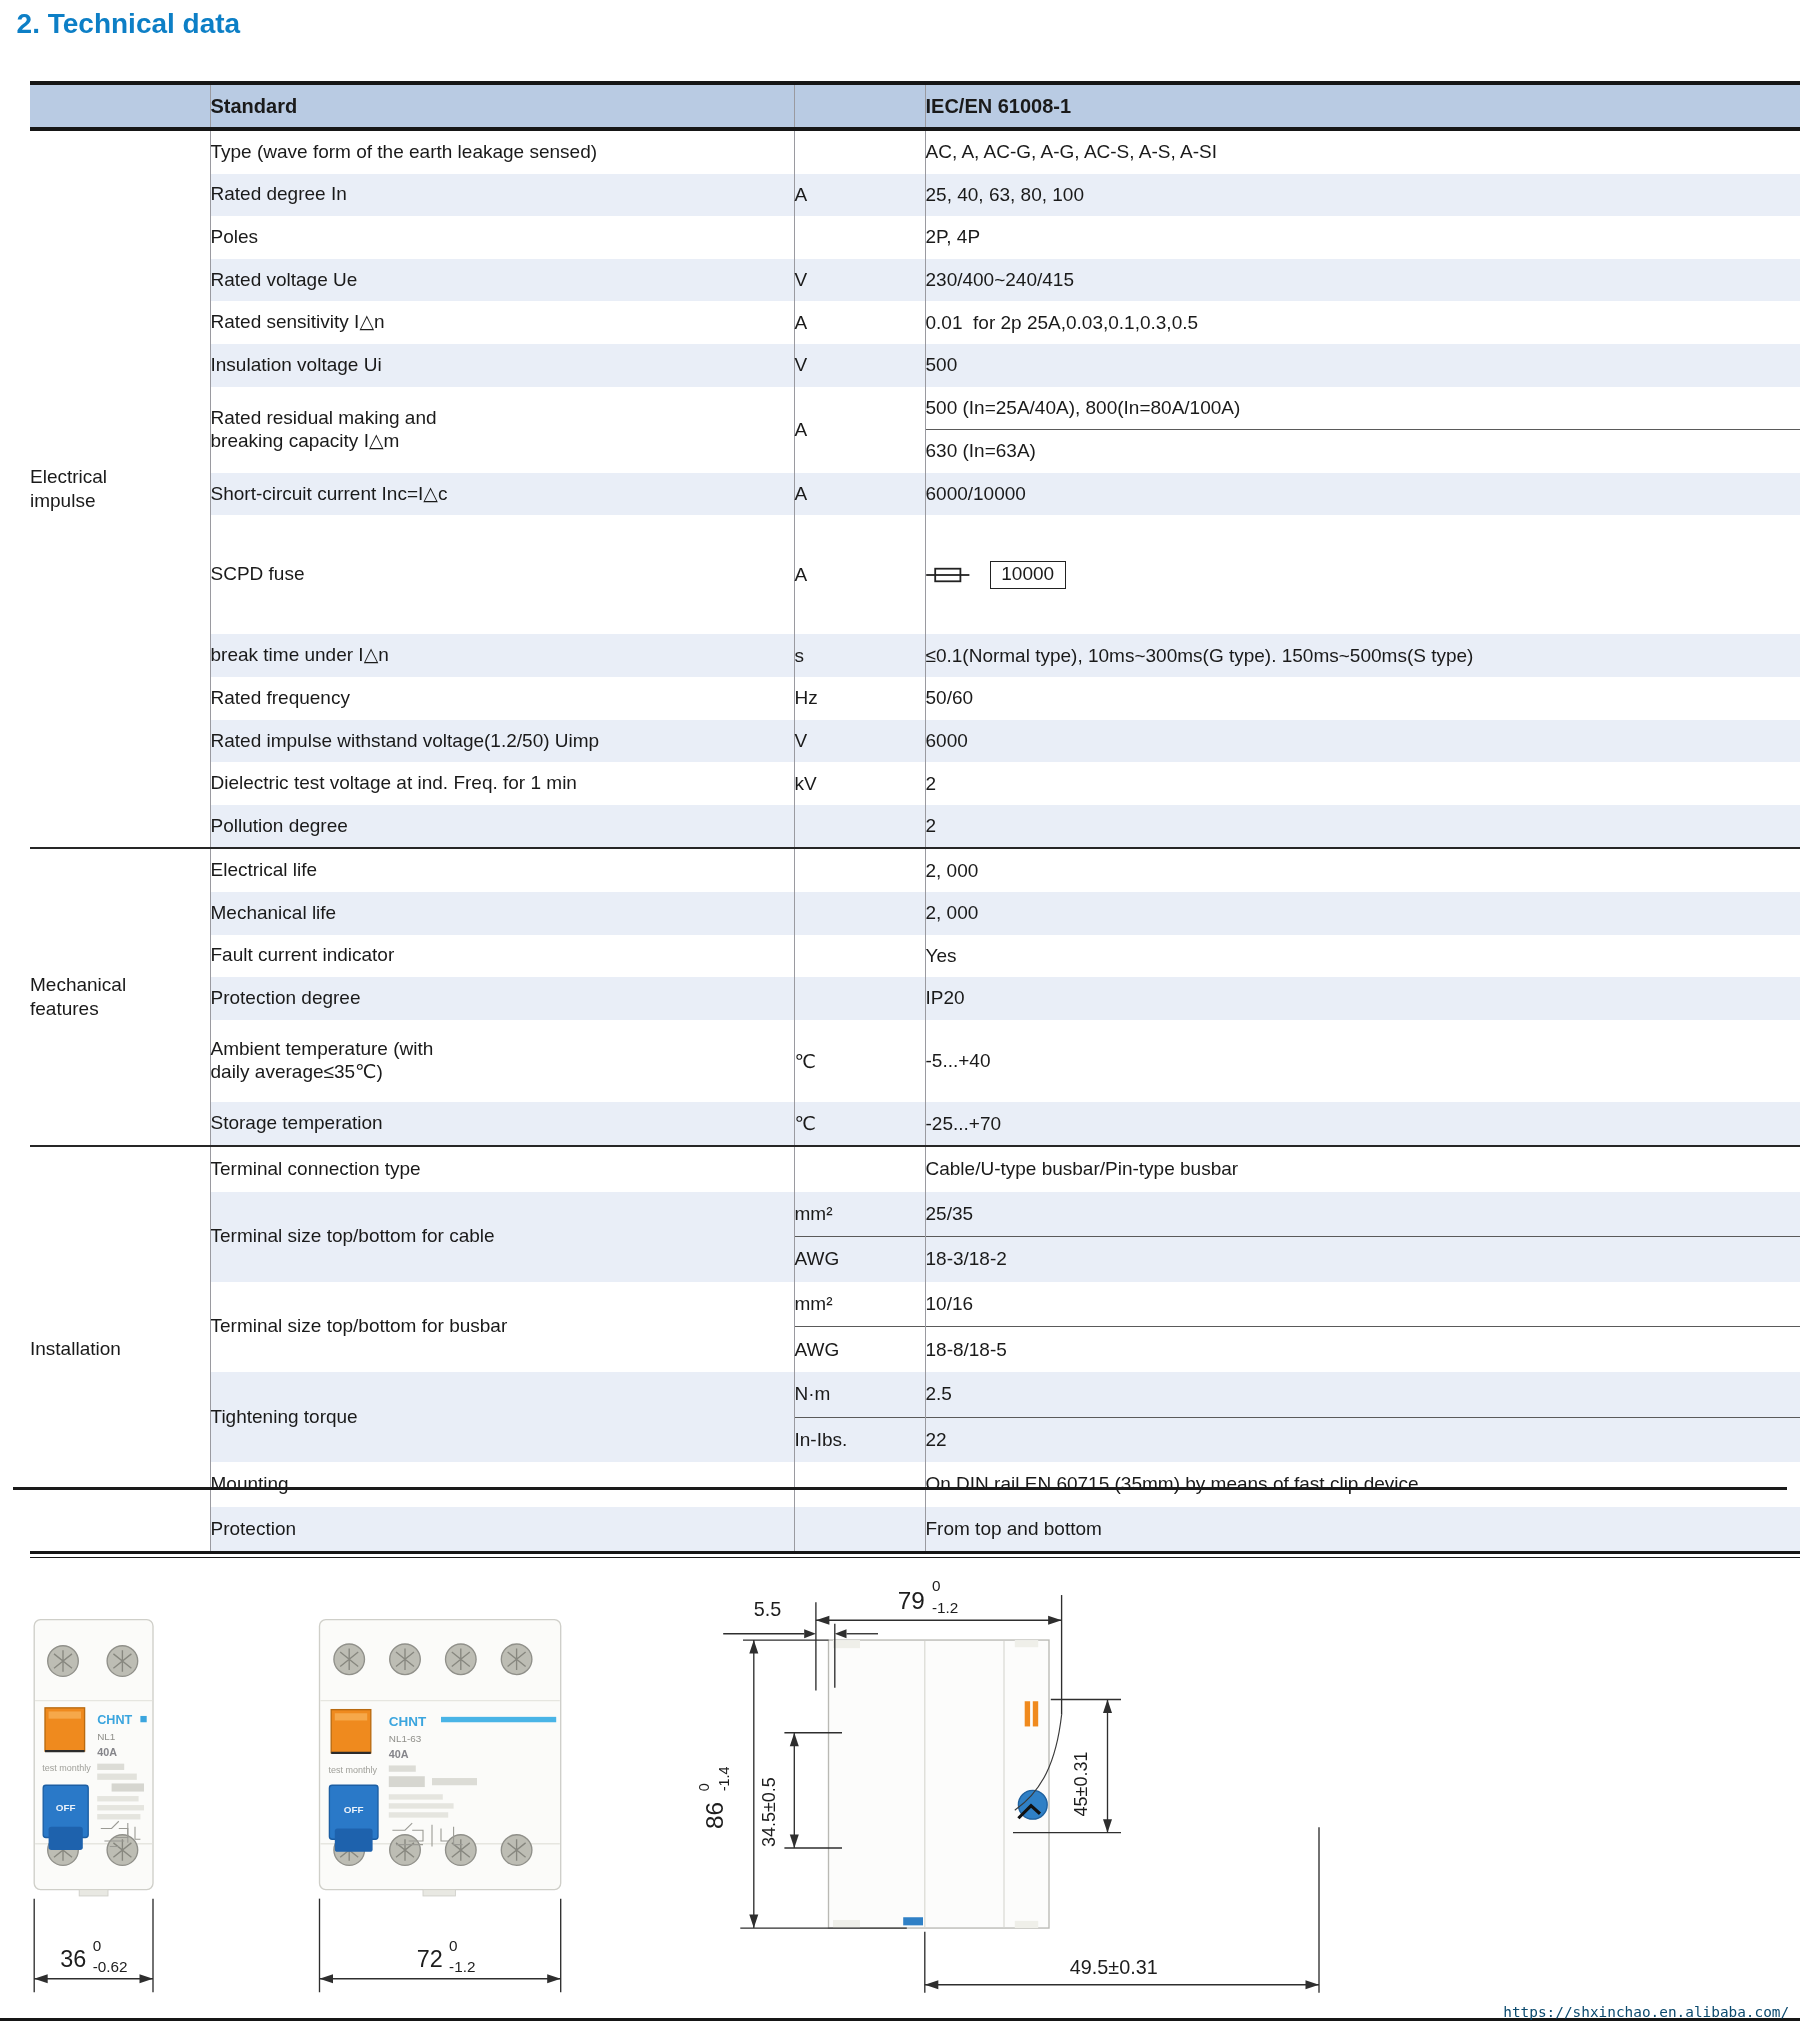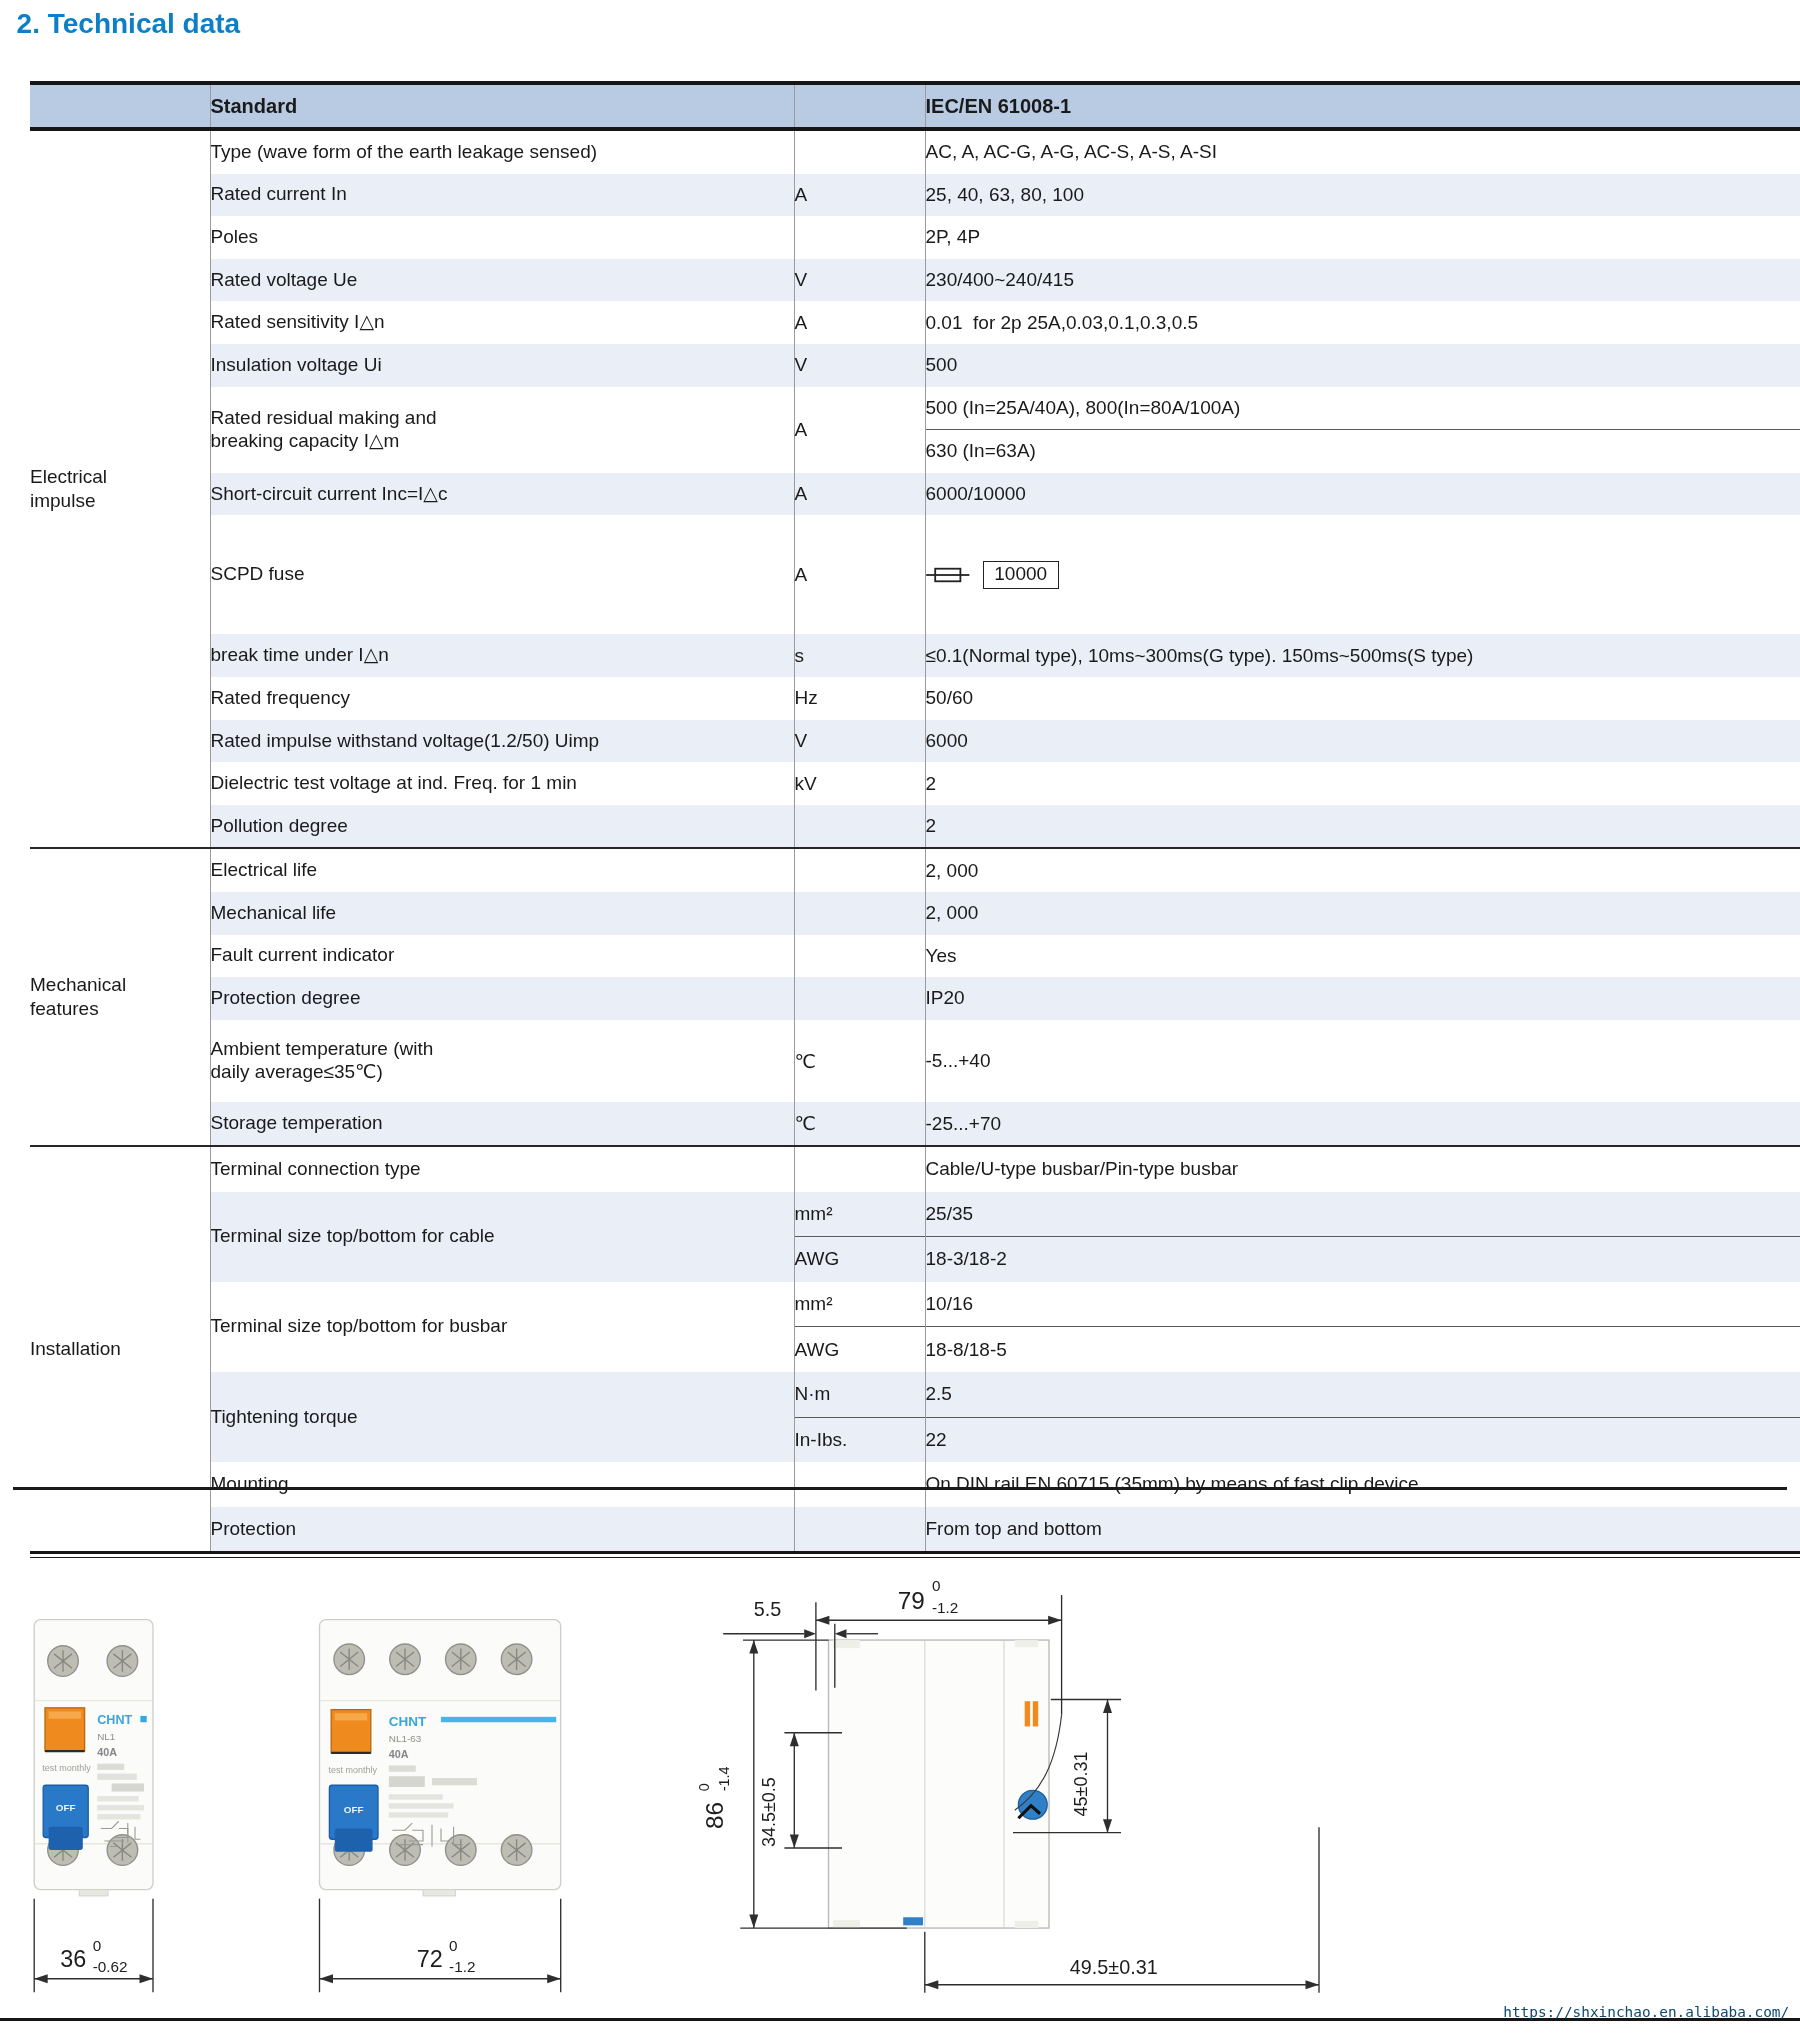--- a/index.html
+++ b/index.html
@@ -22,21 +22,21 @@
   .c4{border-left:1.4px solid #9a9aa0;}
   td.param,th.param{padding-left:8px;white-space:pre-line;line-height:1.2;}
   td.unit{padding-left:10px;}
   td.val,th.val{padding-left:12.6px;margin-left:44px;}
   td.val{white-space:pre-wrap;}
   tr.shaded{background:#e9eef7;}
   tr.sec-top td{border-top:2.3px solid #262626;}
   tr.sub2 td{border-top:1.8px solid #5a5a5a;}
   tr.rtall td{height:79px;}
   tr.ri td{height:41px;}
-  .fusewrap{display:flex;align-items:center;gap:8px;}
+  .fusewrap{display:flex;align-items:center;gap:15px;}
   .fusebox{display:inline-block;border:1.8px solid #222;padding:0.9px 10.8px 1.8px 10.8px;font-size:19px;line-height:1.2;}
 
   .drawing{position:absolute;}
   #b2{left:27px;top:1614px;}
   #b4{left:306px;top:1614px;}
   #sv{left:698px;top:1530px;}
 
   .footer-rule{position:absolute;left:0;top:2018px;width:1800px;height:2.7px;background:#161616;}
   .footer-url{position:absolute;right:10.8px;top:2004px;font-family:"DejaVu Sans Mono",monospace;
               font-size:14.4px;color:#0c4a6e;z-index:2;}
@@ -69,21 +69,21 @@
 
     <tbody>
       <tr>
         <td class="cat" rowspan="15">Electrical
 impulse</td>
         <td class="c2 param">Type (wave form of the earth leakage sensed)</td>
         <td class="c3 unit"></td>
         <td class="c4 val">AC, A, AC-G, A-G, AC-S, A-S, A-SI</td>
       </tr>
       <tr class="shaded">
-        <td class="c2 param">Rated current In</td>
+        <td class="c2 param">Rated degree In</td>
         <td class="c3 unit">A</td>
         <td class="c4 val">25, 40, 63, 80, 100</td>
       </tr>
       <tr>
         <td class="c2 param">Poles</td>
         <td class="c3 unit"></td>
         <td class="c4 val">2P, 4P</td>
       </tr>
       <tr class="shaded">
         <td class="c2 param">Rated voltage Ue</td>

